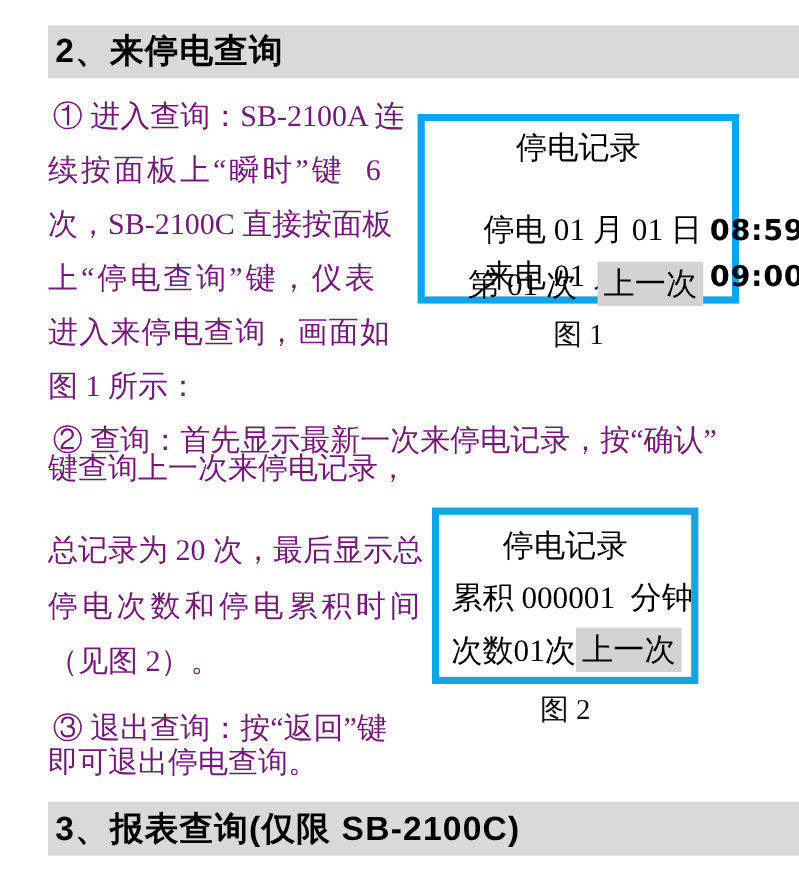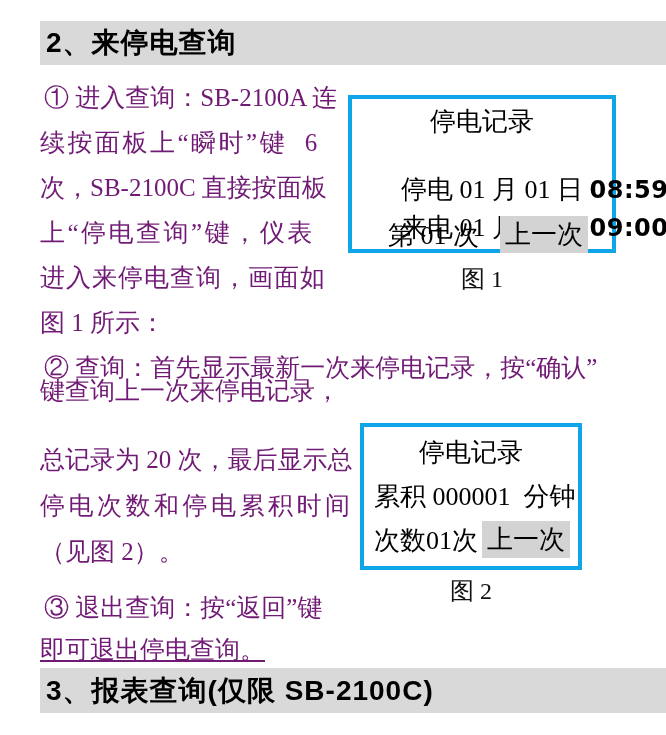--- a/index.html
+++ b/index.html
@@ -21,21 +21,21 @@
   }
   .bl{
     position:absolute;
     font-size:25px;line-height:32px;
     white-space:pre;color:#701a75;
   }
   .ls1{letter-spacing:1px;}
   .ls2{letter-spacing:2.5px;}
   .ls3{letter-spacing:3.5px;font-family:Liberation Serif, serif;}
   .lcd{
-    position:absolute;border:4px solid #0ea5e9;background:#fff;
+    position:absolute;border:6px solid #0ea5e9;background:#fff;
     box-sizing:border-box;font-size:26px;
   }
   .lcd-title{
     position:absolute;left:0;width:100%;text-align:center;white-space:pre;
   }
   .lcd-row{position:absolute;white-space:pre;}
   .time{
     font-family:"DejaVu Sans","Liberation Sans",sans-serif;
     font-weight:bold;font-size:24px;letter-spacing:0.5px;
   }
@@ -84,19 +84,19 @@
 
   <div class="lcd" style="left:360px;top:423px;width:222px;height:147px;">
     <div class="lcd-title" style="top:8px;">停电记录</div>
     <div class="lcd-row" style="left:10px;top:52px;">累积 000001  分钟</div>
     <div class="lcd-row" style="left:10px;top:96px;">次数01次</div>
     <div class="softkey" style="right:8px;top:94px;">上一次</div>
   </div>
   <div class="caption" style="left:360px;top:575px;width:222px;">图 2</div>
 
   <div class="bl" style="top:592px;left:44px;">③ 退出查询：按“返回”键</div>
-  <div class="bl" style="top:634px;left:40px;text-decoration:underline;">即可退出停电查询。</div>
+  <div class="bl" style="top:620px;left:40px;">即可退出停电查询。</div>
 
   <div class="secbar" style="top:668px;height:45px;">
     <span>3、报表查询(仅限 SB-2100C)</span>
   </div>
 
 </div>
 
 </body></html>

